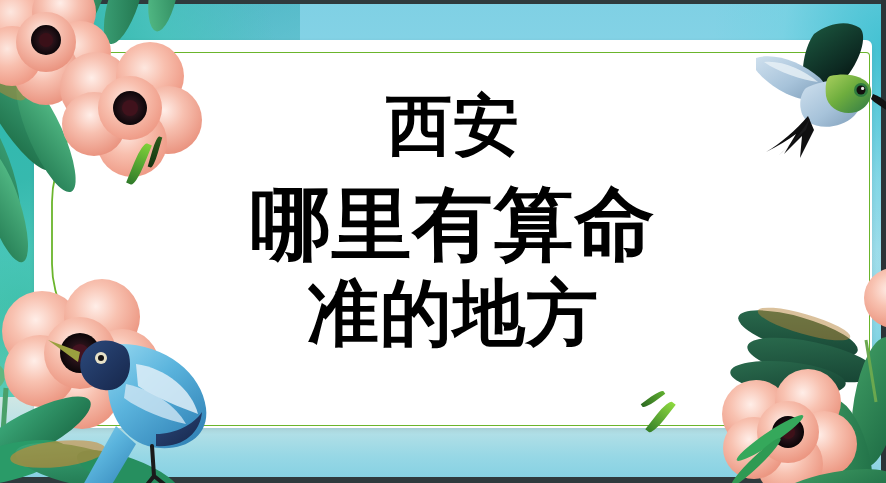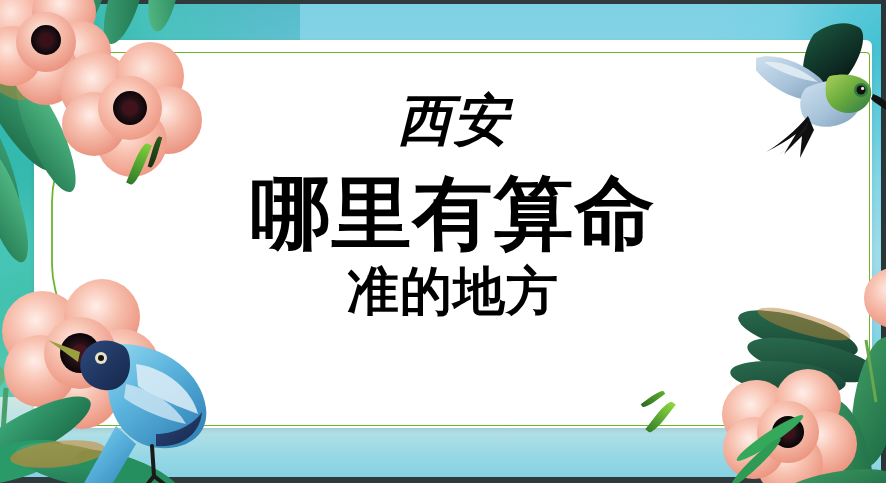--- a/index.html
+++ b/index.html
@@ -119,23 +119,23 @@
     text-align: center;
     z-index: 40;
     pointer-events: none;
   }
   .line {
     color: #000000;
     font-weight: 900;
     letter-spacing: 1px;
     white-space: nowrap;
   }
-  .line-1 { font-size: 55px; line-height: 1.02; font-style: italic; }
+  .line-1 { font-size: 66px; line-height: 1.02; }
   .line-2 { font-size: 80px; line-height: 1.16; margin-top: 20px; }
-  .line-3 { font-size: 52px; line-height: 1.16; }
+  .line-3 { font-size: 72px; line-height: 1.16; }
 
   
   .blade {
     position: absolute;
     z-index: 30;
     border-radius: 50% 0 50% 0;
     transform-origin: center;
   }
 
   

